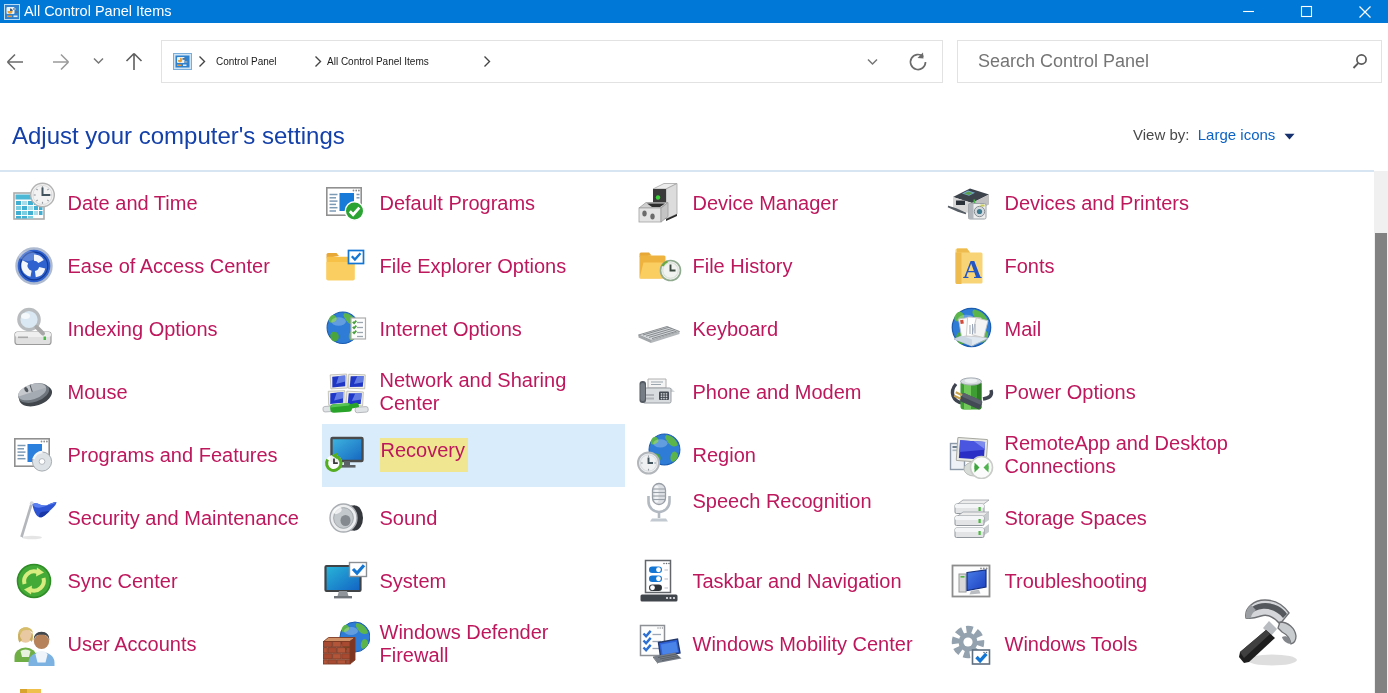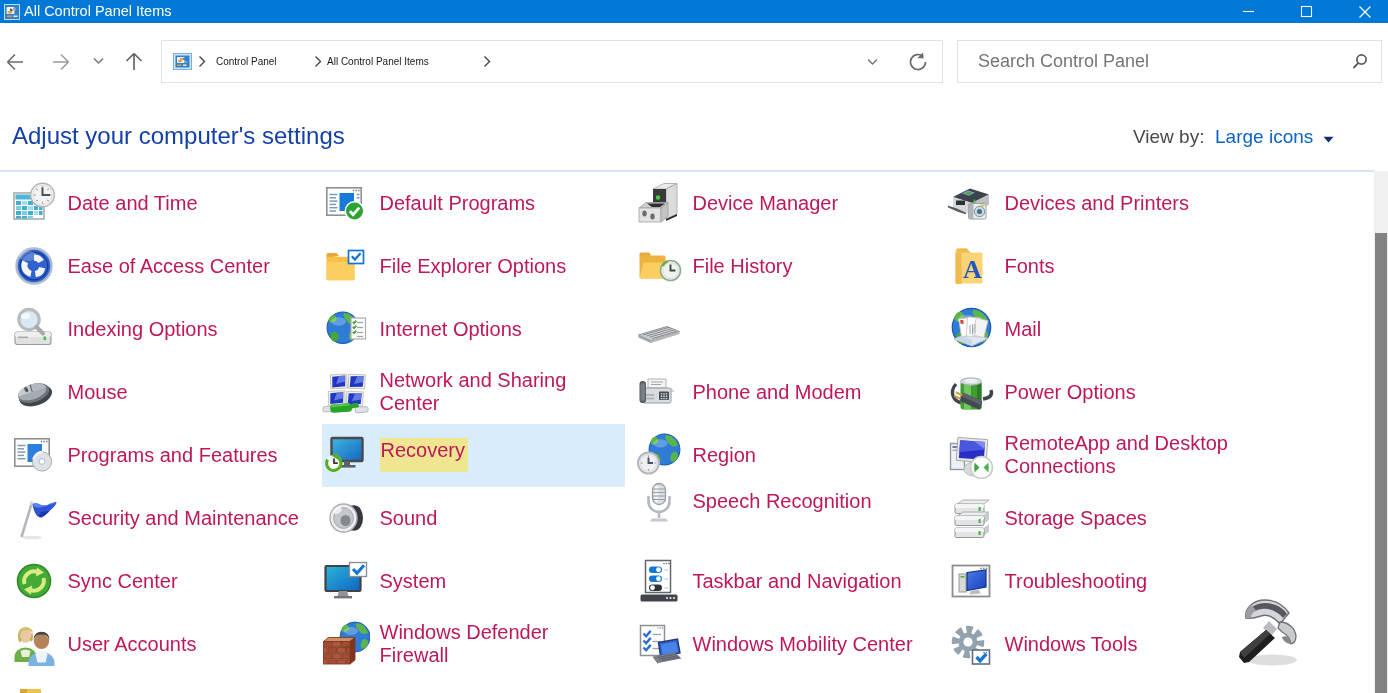--- a/index.html
+++ b/index.html
@@ -11,21 +11,21 @@
 .winbtn { position:absolute; top:0; width:47px; height:23px; }
 .toolbar { position:absolute; left:0; top:23px; width:1388px; height:62px; background:#ffffff; }
 .navico { position:absolute; }
 .addr { position:absolute; left:161px; top:17px; width:782px; height:43px; border:1px solid #e2e2e2; background:#fff; }
 .srch { position:absolute; left:957px; top:17px; width:425px; height:43px; border:1px solid #e2e2e2; background:#fff; }
 .crumbico { position:absolute; left:11px; top:12px; }
 .crumb { position:absolute; top:0; height:41px; line-height:41px; font-size:10px; color:#1a1a1a; }
 .chev { position:absolute; top:14px; }
 .srchtext { position:absolute; left:20px; top:0; height:41px; line-height:41px; font-size:18px; color:#757575; }
 .heading { position:absolute; left:12px; top:122px; font-size:24px; color:#1440aa; }
-.viewby { position:absolute; left:1133px; top:126px; font-size:19px; color:#494949; }
+.viewby { position:absolute; left:1133px; top:126px; font-size:15px; color:#494949; }
 .viewby .vb { color:#0b63c5; }
 .sepline { position:absolute; left:0; top:170px; width:1374px; height:1.6px; background:#d7e4f2; }
 .sbtrack { position:absolute; left:1374px; top:171px; width:14px; height:522px; background:#f0f0f0; }
 .sbthumb { position:absolute; left:1375px; top:233px; width:12px; height:460px; background:#828282; }
 .cell { position:absolute; width:303px; height:63px; }
 .cell.sel { background:#d9ecfb; }
 .cell .ic { position:absolute; left:0px; top:7.5px; width:48px; height:48px; }
 .cell .lb { position:absolute; left:57.5px; top:0; height:63px; display:flex; align-items:center;
   font-size:20px; line-height:23px; color:#be185d; white-space:nowrap; }
 .hl { background:#f0e591; padding:1px 3px 10px 1px; }
@@ -299,20 +299,21 @@
 <polygon points="3.5,30 32,21.5 44.5,26.5 16,35.5" fill="#d3d6d8" stroke="#909497" stroke-width="1"></polygon>
 <polygon points="3.5,30 16,35.5 16,38 3.5,32.5" fill="#a2a6a9"></polygon>
 <polygon points="16,35.5 44.5,26.5 44.5,29 16,38" fill="#b4b8bb"></polygon>
 <g stroke="#85898d" stroke-width="1">
 <line x1="8" y1="30" x2="34" y2="22.3"></line>
 <line x1="11" y1="31.2" x2="37" y2="23.5"></line>
 <line x1="14" y1="32.4" x2="40" y2="24.7"></line>
 <line x1="17" y1="33.6" x2="41.5" y2="26.3"></line>
 </g>
 </svg></div>
+    <div class="lb">Keyboard</div>
   </div>
 <div class="cell" style="left:947px;top:297.5px">
     <div class="ic"><svg width="48" height="48" viewBox="0 0 48 48">
         <g transform="translate(4,2) scale(1.28)">
 <circle cx="16" cy="16" r="15" fill="#2e7cd6"></circle>
 <circle cx="16" cy="16" r="15" fill="none" stroke="#1b5cb0" stroke-width="1"></circle>
 <path d="M8 4 C12 7 10 10 6 11 C3 12 2 9 3 7 C4 5 6 3 8 4 Z" fill="#5cb54a"></path>
 <path d="M18 2 C24 3 28 7 29 12 C26 14 22 13 20 10 C18 7 15 4 18 2 Z" fill="#5cb54a"></path>
 <path d="M26 18 C29 19 30 22 28 25 C26 28 23 29 22 26 C21 23 23 18 26 18 Z" fill="#5cb54a"></path>
 <path d="M6 20 C10 19 13 22 12 26 C11 29 8 30 6 28 C4 26 3 22 6 20 Z" fill="#4aa63c"></path>

